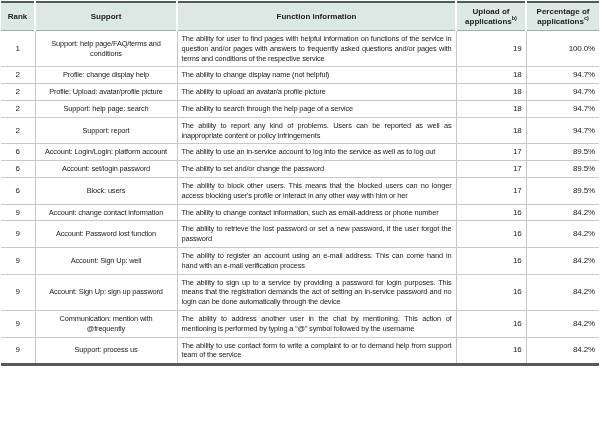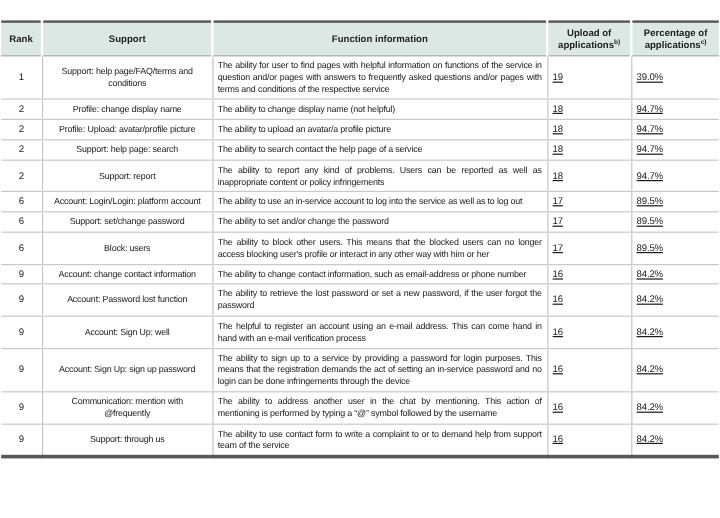--- a/index.html
+++ b/index.html
@@ -6,21 +6,21 @@
   html, body {
     margin: 0;
     padding: 0;
     background: #ffffff;
     width: 600px;
     font-family: "Liberation Sans", sans-serif;
   }
   .table-wrap {
     width: 600px;
     height: 432px;
-    padding-top: 17px;
+    padding-top: 1px;
     background: #ffffff;
   }
   table {
     width: 598px;
     margin: 0 1px;
     border-collapse: collapse;
     table-layout: fixed;
     border-top: 2px solid #57585a;
     border-bottom: 3px solid #57585a;
   }
@@ -61,23 +61,22 @@
   }
   tbody td:first-child { border-left: none; }
   tbody tr:last-child td { border-bottom: none; }
   td.c-rank {
     text-align: center;
     font-size: 8px;
   }
   td.c-func { text-align: center; }
   td.c-desc { text-align: justify; margin-top: 32px; }
   td.c-num, td.c-pct {
-    text-align: left;
+    text-align: right;
     font-size: 8px;
-    text-decoration: underline;
   }
 </style>
 </head>
 <body>
 
 <div class="table-wrap">
   <table>
     <colgroup>
       <col class="w-rank">
       <col class="w-func">
@@ -97,43 +96,43 @@
 
   <th><span>Percentage of applications</span><sup>c)</sup></th>
 </tr>
     </thead>
     <tbody>
   <tr>
     <td class="c-rank">1</td>
     <td class="c-func">Support: help page/FAQ/terms and conditions</td>
     <td class="c-desc">The ability for user to find pages with helpful information on functions of the service in question and/or pages with answers to frequently asked questions and/or pages with terms and conditions of the respective service</td>
     <td class="c-num">19</td>
-    <td class="c-pct">39.0%</td>
-  </tr>
-
-  <tr>
-    <td class="c-rank">2</td>
-    <td class="c-func">Profile: change display name</td>
+    <td class="c-pct">100.0%</td>
+  </tr>
+
+  <tr>
+    <td class="c-rank">2</td>
+    <td class="c-func">Profile: change display help</td>
     <td class="c-desc">The ability to change display name (not helpful)</td>
     <td class="c-num">18</td>
     <td class="c-pct">94.7%</td>
   </tr>
 
   <tr>
     <td class="c-rank">2</td>
     <td class="c-func">Profile: Upload: avatar/profile picture</td>
     <td class="c-desc">The ability to upload an avatar/a profile picture</td>
     <td class="c-num">18</td>
     <td class="c-pct">94.7%</td>
   </tr>
 
   <tr>
     <td class="c-rank">2</td>
     <td class="c-func">Support: help page: search</td>
-    <td class="c-desc">The ability to search contact the help page of a service</td>
+    <td class="c-desc">The ability to search through the help page of a service</td>
     <td class="c-num">18</td>
     <td class="c-pct">94.7%</td>
   </tr>
 
   <tr>
     <td class="c-rank">2</td>
     <td class="c-func">Support: report</td>
     <td class="c-desc">The ability to report any kind of problems. Users can be reported as well as inappropriate content or policy infringements</td>
     <td class="c-num">18</td>
     <td class="c-pct">94.7%</td>
@@ -142,21 +141,21 @@
   <tr>
     <td class="c-rank">6</td>
     <td class="c-func">Account: Login/Login: platform account</td>
     <td class="c-desc">The ability to use an in-service account to log into the service as well as to log out</td>
     <td class="c-num">17</td>
     <td class="c-pct">89.5%</td>
   </tr>
 
   <tr>
     <td class="c-rank">6</td>
-    <td class="c-func">Support: set/change password</td>
+    <td class="c-func">Account: set/login password</td>
     <td class="c-desc">The ability to set and/or change the password</td>
     <td class="c-num">17</td>
     <td class="c-pct">89.5%</td>
   </tr>
 
   <tr>
     <td class="c-rank">6</td>
     <td class="c-func">Block: users</td>
     <td class="c-desc">The ability to block other users. This means that the blocked users can no longer access blocking user's profile or interact in any other way with him or her</td>
     <td class="c-num">17</td>
@@ -175,43 +174,43 @@
     <td class="c-rank">9</td>
     <td class="c-func">Account: Password lost function</td>
     <td class="c-desc">The ability to retrieve the lost password or set a new password, if the user forgot the password</td>
     <td class="c-num">16</td>
     <td class="c-pct">84.2%</td>
   </tr>
 
   <tr>
     <td class="c-rank">9</td>
     <td class="c-func">Account: Sign Up: well</td>
-    <td class="c-desc">The helpful to register an account using an e-mail address. This can come hand in hand with an e-mail verification process</td>
+    <td class="c-desc">The ability to register an account using an e-mail address. This can come hand in hand with an e-mail verification process</td>
     <td class="c-num">16</td>
     <td class="c-pct">84.2%</td>
   </tr>
 
   <tr>
     <td class="c-rank">9</td>
     <td class="c-func">Account: Sign Up: sign up password</td>
-    <td class="c-desc">The ability to sign up to a service by providing a password for login purposes. This means that the registration demands the act of setting an in-service password and no login can be done infringements through the device</td>
+    <td class="c-desc">The ability to sign up to a service by providing a password for login purposes. This means that the registration demands the act of setting an in-service password and no login can be done automatically through the device</td>
     <td class="c-num">16</td>
     <td class="c-pct">84.2%</td>
   </tr>
 
   <tr>
     <td class="c-rank">9</td>
     <td class="c-func">Communication: mention with @frequently</td>
     <td class="c-desc">The ability to address another user in the chat by mentioning. This action of mentioning is performed by typing a “@” symbol followed by the username</td>
     <td class="c-num">16</td>
     <td class="c-pct">84.2%</td>
   </tr>
 
   <tr>
     <td class="c-rank">9</td>
-    <td class="c-func">Support: through us</td>
+    <td class="c-func">Support: process us</td>
     <td class="c-desc">The ability to use contact form to write a complaint to or to demand help from support team of the service</td>
     <td class="c-num">16</td>
     <td class="c-pct">84.2%</td>
   </tr>
 </tbody>
   </table>
 </div>
 
 </body></html>

